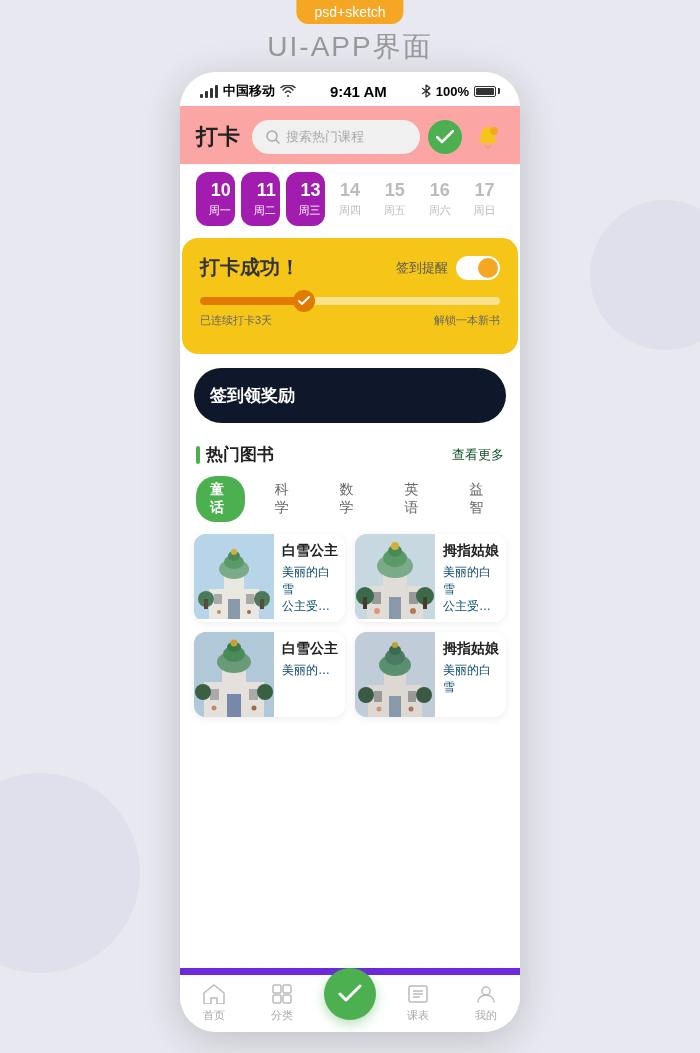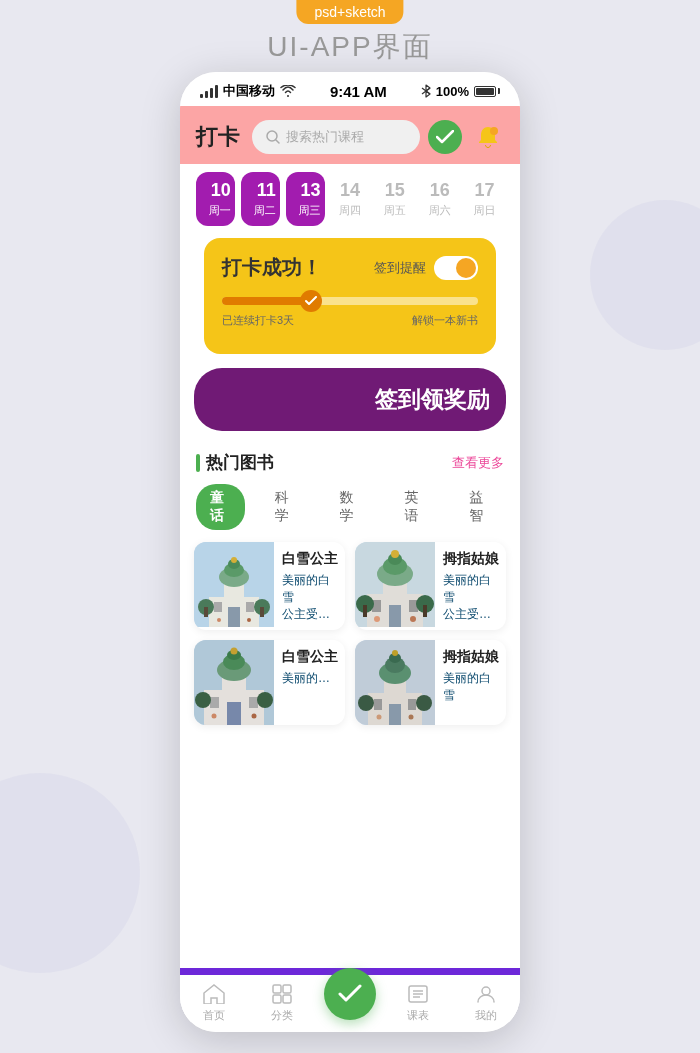--- a/index.html
+++ b/index.html
@@ -159,21 +159,21 @@
       text-align: right;
     }
     .cal-day.inactive {
       color: #bbb;
     }
     .cal-day .day-num { font-size: 18px; font-weight: 700; display: block; }
     .cal-day .day-label { font-size: 11px; display: block; margin-top: 2px; }
 
     
     .checkin-card {
-      margin: 0 24px 14px;
+      margin: 0 2px 14px;
       background: #f5c518;
       border-radius: 16px;
       padding: 16px 18px;
     }
     .checkin-top {
       display: flex;
       align-items: center;
       justify-content: space-between;
       margin-bottom: 16px;
     }
@@ -237,26 +237,26 @@
       display: flex;
       justify-content: space-between;
       margin-top: 8px;
       font-size: 11px;
       color: #666;
     }
 
     
     .signin-btn {
       margin: 0 14px 16px;
-      background: #701a75;
+      background: #0f172a;
       color: white;
       border-radius: 28px;
-      text-align: right;
+      text-align: left;
       padding: 16px;
-      font-size: 23px;
+      font-size: 17px;
       font-weight: 600;
       cursor: pointer;
     }
 
     
     .section-header {
       display: flex;
       align-items: center;
       justify-content: space-between;
       padding: 4px 16px 10px;
@@ -269,21 +269,21 @@
       font-weight: 700;
       color: #222;
     }
     .section-accent {
       width: 4px; height: 18px;
       background: #4caf50;
       border-radius: 2px;
     }
     .section-more {
       font-size: 13px;
-      color: #ec4899;
+      color: #14532d;
     }
 
     
     .category-tabs {
       display: flex;
       gap: 16px;
       padding: 0 16px 12px;
       align-items: center;
     }
     .cat-tab {

